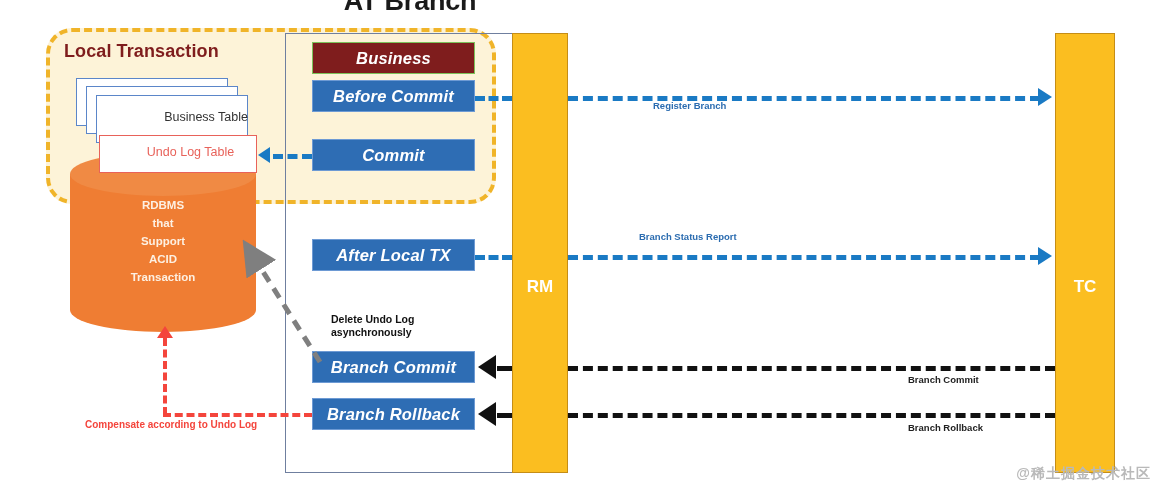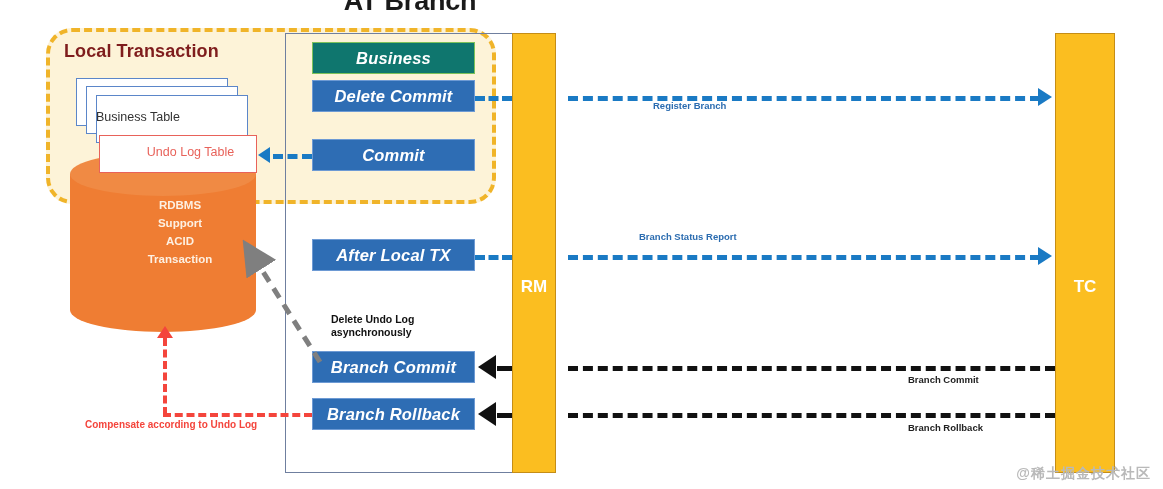--- a/index.html
+++ b/index.html
@@ -39,56 +39,56 @@
   
   .cylinder{position:absolute;left:70px;top:152px;width:186px;height:180px;}
   .cyl-body{position:absolute;left:0;top:22px;width:186px;height:136px;
     background:#ef7d33;}
   .cyl-top{position:absolute;left:0;top:0;width:186px;height:44px;
     background:#f08a44;border-radius:50%/50%;}
   .cyl-bottom{position:absolute;left:0;top:136px;width:186px;height:44px;
     background:#ef7d33;border-radius:50%/50%;}
   .cyl-text{position:absolute;left:0;top:44px;width:186px;
     text-align:center;color:#fdf0e2;font-size:11.5px;font-weight:bold;
-    line-height:18px;padding-left:17px;}
+    line-height:18px;}
   .cyl-text div{display:block;}
 
   
   .tbl{position:absolute;background:#ffffff;border:1.4px solid #5b86c9;
        box-sizing:border-box;}
   .tbl1{left:76px;top:78px;width:152px;height:48px;}
   .tbl2{left:86px;top:86px;width:152px;height:48px;}
   .tbl3{left:96px;top:95px;width:152px;height:48px;}
-  .tbl-label{position:absolute;left:96px;top:110px;width:152px;text-align:left;
+  .tbl-label{position:absolute;left:96px;top:110px;width:152px;text-align:right;
     font-size:12.5px;color:#333;}
   .undo-tbl{position:absolute;left:99px;top:135px;width:158px;height:38px;
     background:#ffffff;border:1.6px solid #e8625a;box-sizing:border-box;}
   .undo-tbl-label{position:absolute;left:99px;top:145px;width:183px;text-align:center;
     font-size:12.5px;color:#e8625a;}
 
   
   .abox{position:absolute;left:312px;width:163px;height:32px;
     box-sizing:border-box;border:1px solid #9ab4dc;
     display:flex;align-items:center;justify-content:center;
     color:#ffffff;font-style:italic;font-weight:bold;font-size:16.5px;
     letter-spacing:0.2px;
   }
-  .abox.green{background:#0f766e;border-color:#7cc25a;}
+  .abox.green{background:#7f1d1d;border-color:#7cc25a;}
   .abox.blue{background:#2e6db4;border-color:#6d9ad4;}
   .abox-business{top:42px;}
   .abox-before{top:80px;}
   .abox-commit{top:139px;}
   .abox-after{top:239px;}
   .abox-bcommit{top:351px;}
   .abox-brollback{top:398px;}
 
   
   .col{position:absolute;background:#fbbe20;border:1px solid #c58d16;
        box-sizing:border-box;}
-  .rm-col{left:512px;top:33px;width:44px;height:440px;}
+  .rm-col{left:512px;top:33px;width:56px;height:440px;}
   .tc-col{left:1055px;top:33px;width:60px;height:440px;}
   .col-label{position:absolute;color:#ffffff;font-weight:bold;font-size:17px;
     width:100%;text-align:center;}
   .rm-col .col-label{top:243px;}
   .tc-col .col-label{top:243px;}
 
   
   .hline{position:absolute;height:0;border-top-width:5px;border-top-style:dashed;}
   .hline.blue{border-top-color:#1a7ac4;}
   .hline.black{border-top-color:#111111;}
@@ -127,38 +127,39 @@
 
   <div class="local-tx-region"></div>
   <div class="local-tx-label">Local Transaction</div>
 
   <div class="cylinder">
     <div class="cyl-bottom"></div>
     <div class="cyl-body"></div>
     <div class="cyl-top"></div>
     <div class="cyl-text">
       <div>RDBMS</div>
+      <div>that</div>
       <div>Support</div>
       <div>ACID</div>
       <div>Transaction</div>
     </div>
   </div>
 
   <div class="tbl tbl1"></div>
   <div class="tbl tbl2"></div>
   <div class="tbl tbl3"></div>
   <div class="tbl-label">Business Table</div>
   <div class="undo-tbl"></div>
   <div class="undo-tbl-label">Undo Log Table</div>
 
   <div class="at-panel-white"></div>
   <div class="at-panel-border"></div>
 
   <div class="abox green abox-business">Business</div>
-  <div class="abox blue abox-before">Delete Commit</div>
+  <div class="abox blue abox-before">Before Commit</div>
   <div class="abox blue abox-commit">Commit</div>
   <div class="abox blue abox-after">After Local TX</div>
   <div class="abox blue abox-bcommit">Branch Commit</div>
   <div class="abox blue abox-brollback">Branch Rollback</div>
 
   <div class="col rm-col">
     <div class="col-label">RM</div>
   </div>
 
   <div class="col tc-col">

